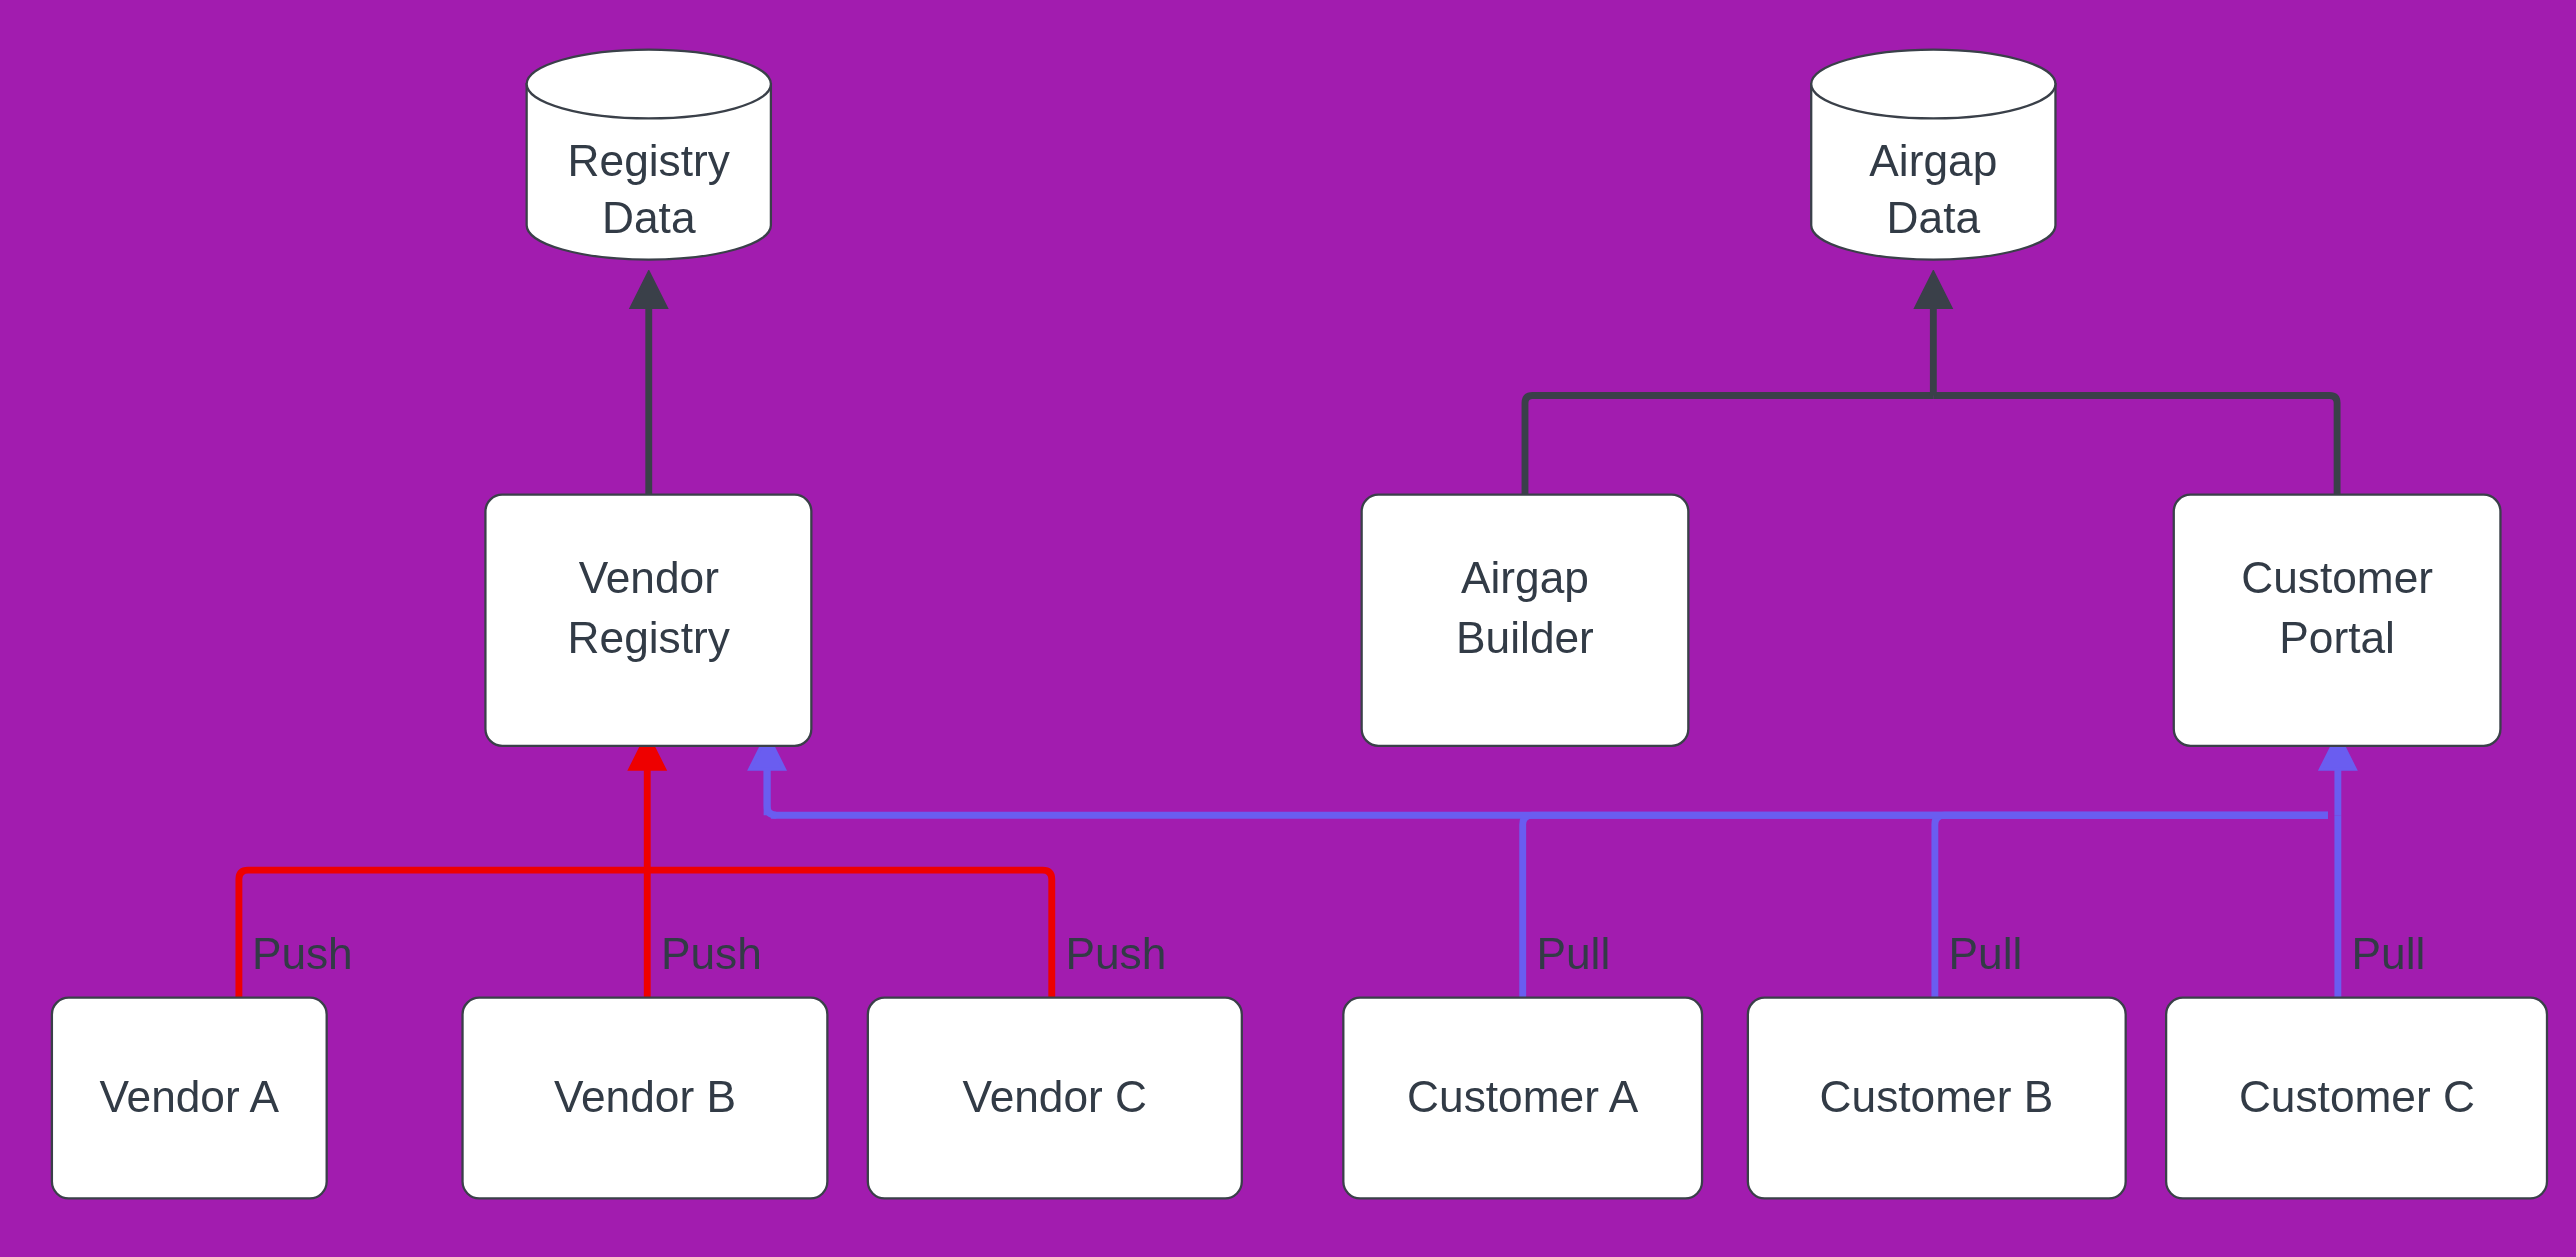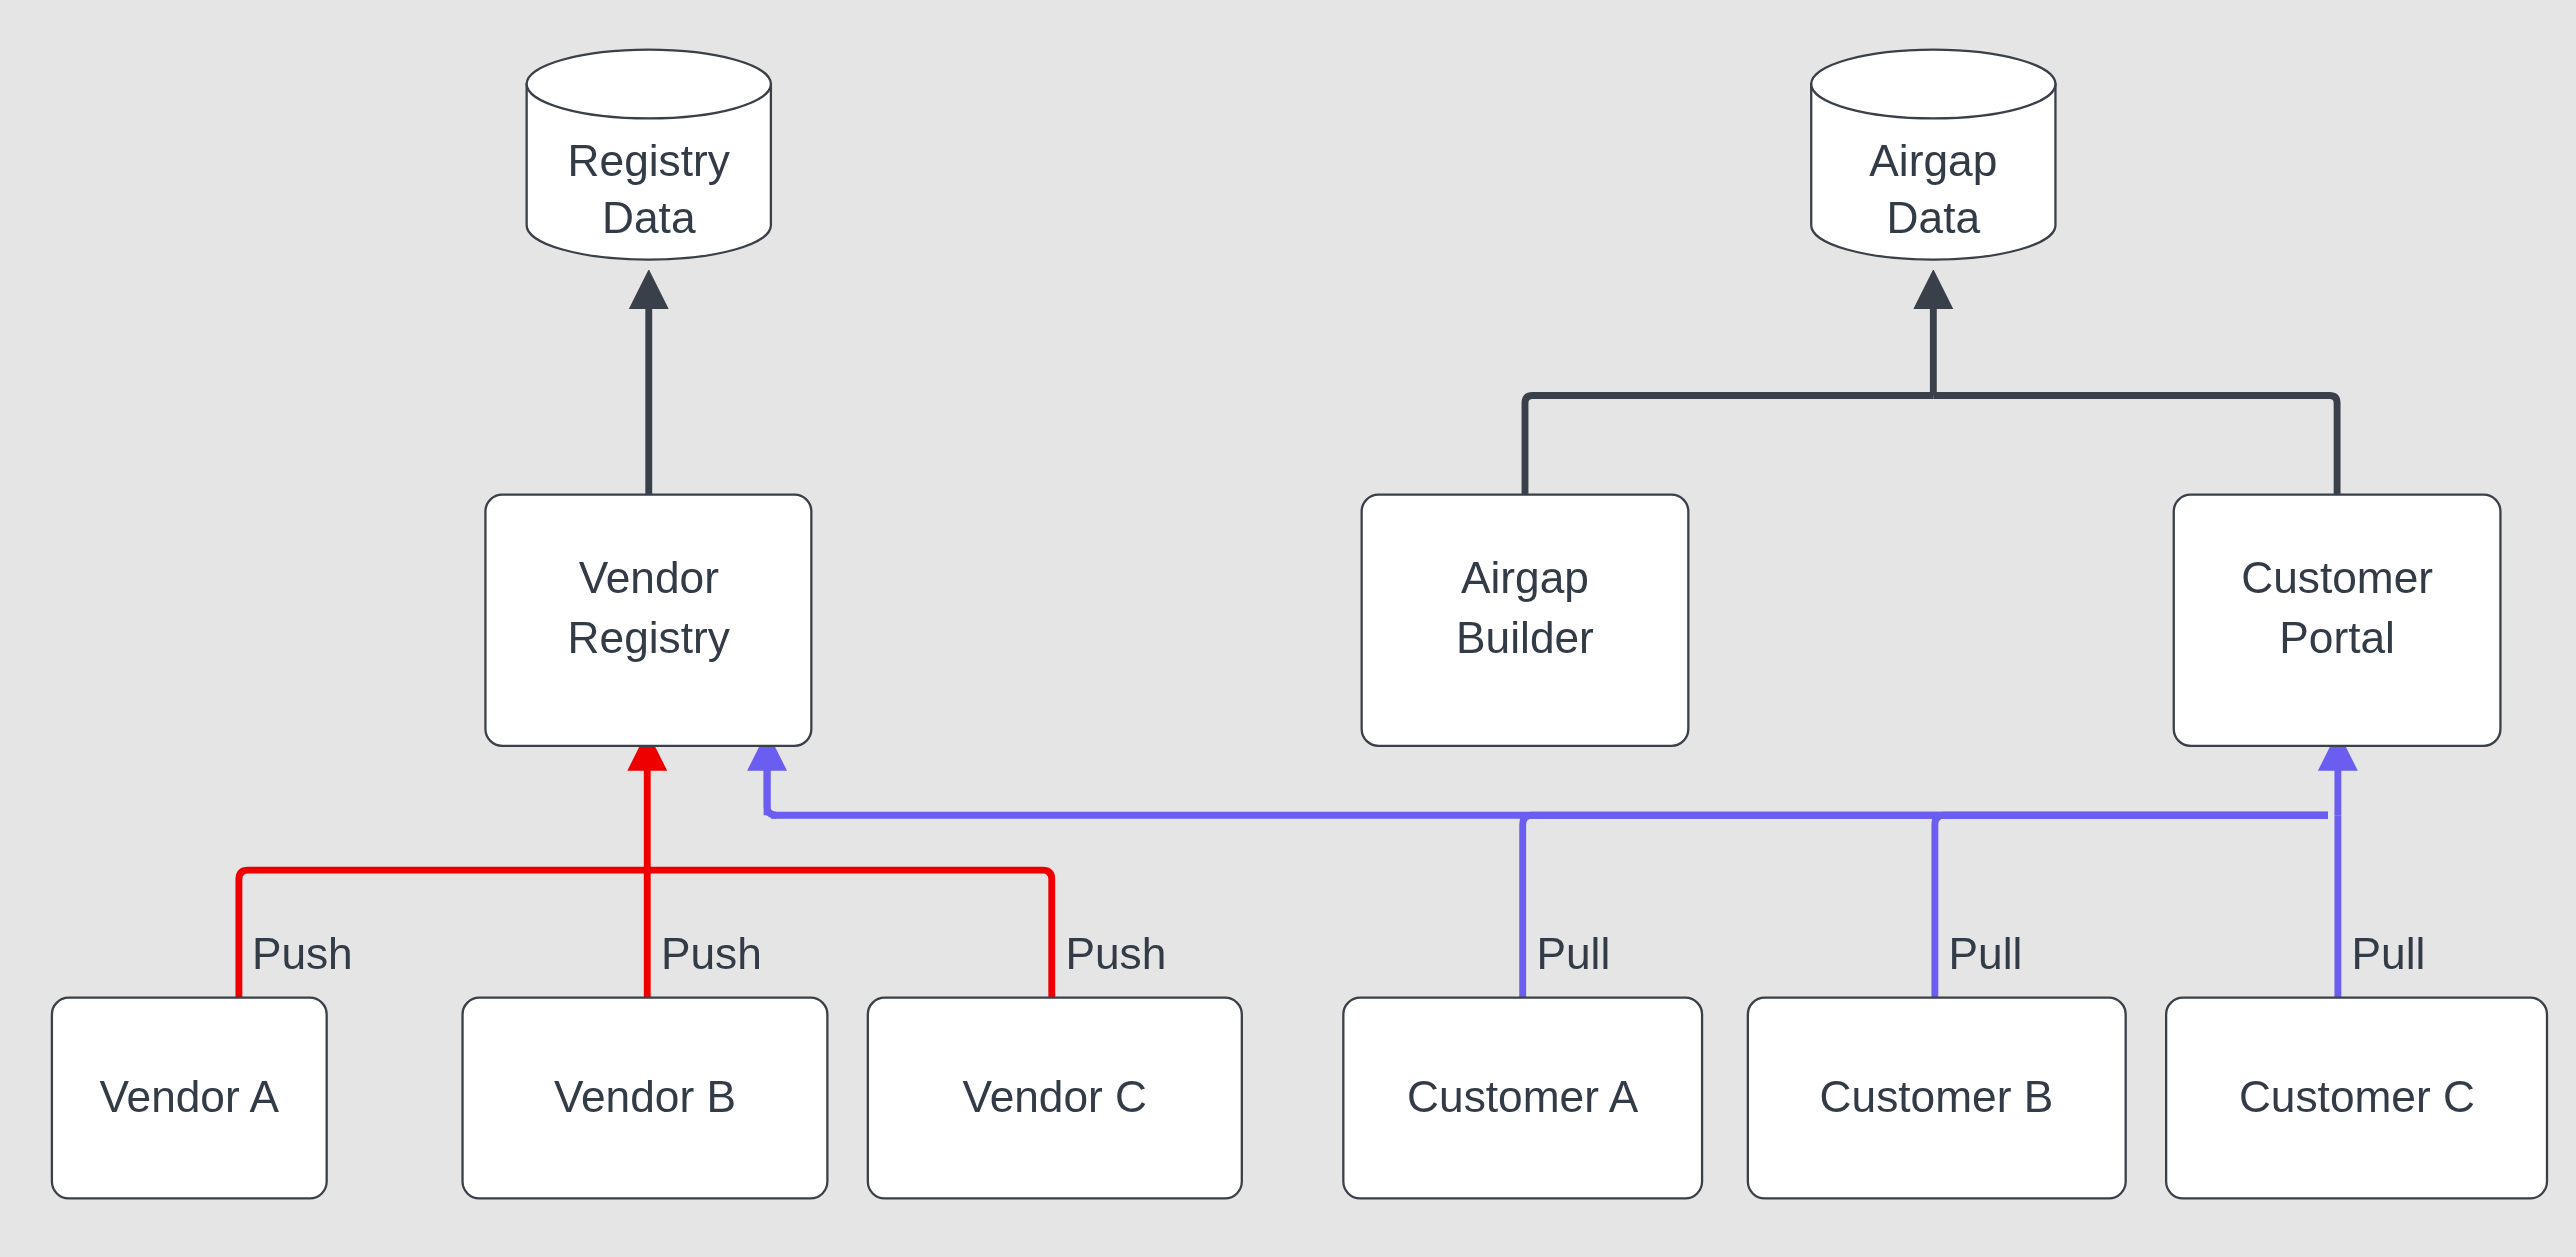--- a/index.html
+++ b/index.html
@@ -4,21 +4,21 @@
 <style>
   html, body {
     margin: 0;
     padding: 0;
     background: #ffffff;
   }
   #canvas {
     position: relative;
     width: 2576px;
     height: 1258px;
-    background: #e5e5e5;
+    background: #a21caf;
     overflow: hidden;
     font-family: "Liberation Sans", sans-serif;
   }
   #diagram-svg {
     position: absolute;
     top: 0;
     left: 0;
     width: 2576px;
     height: 1258px;
     display: block;

